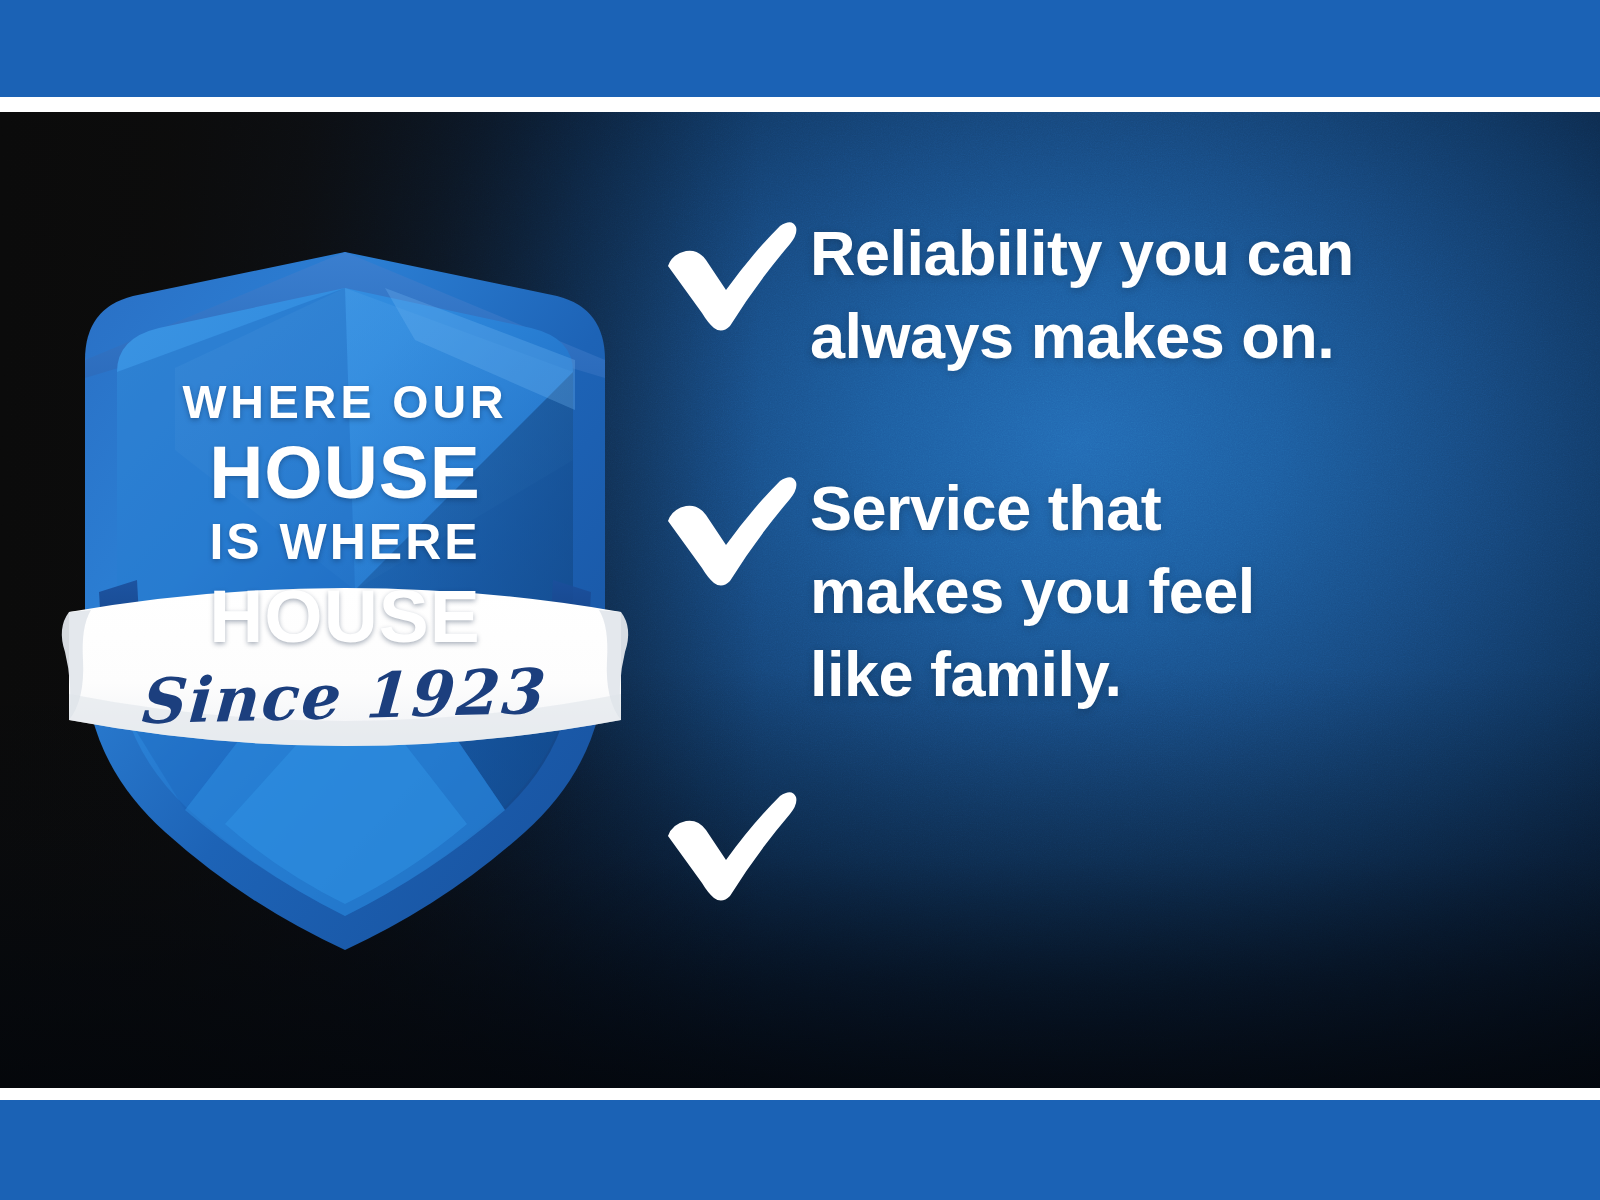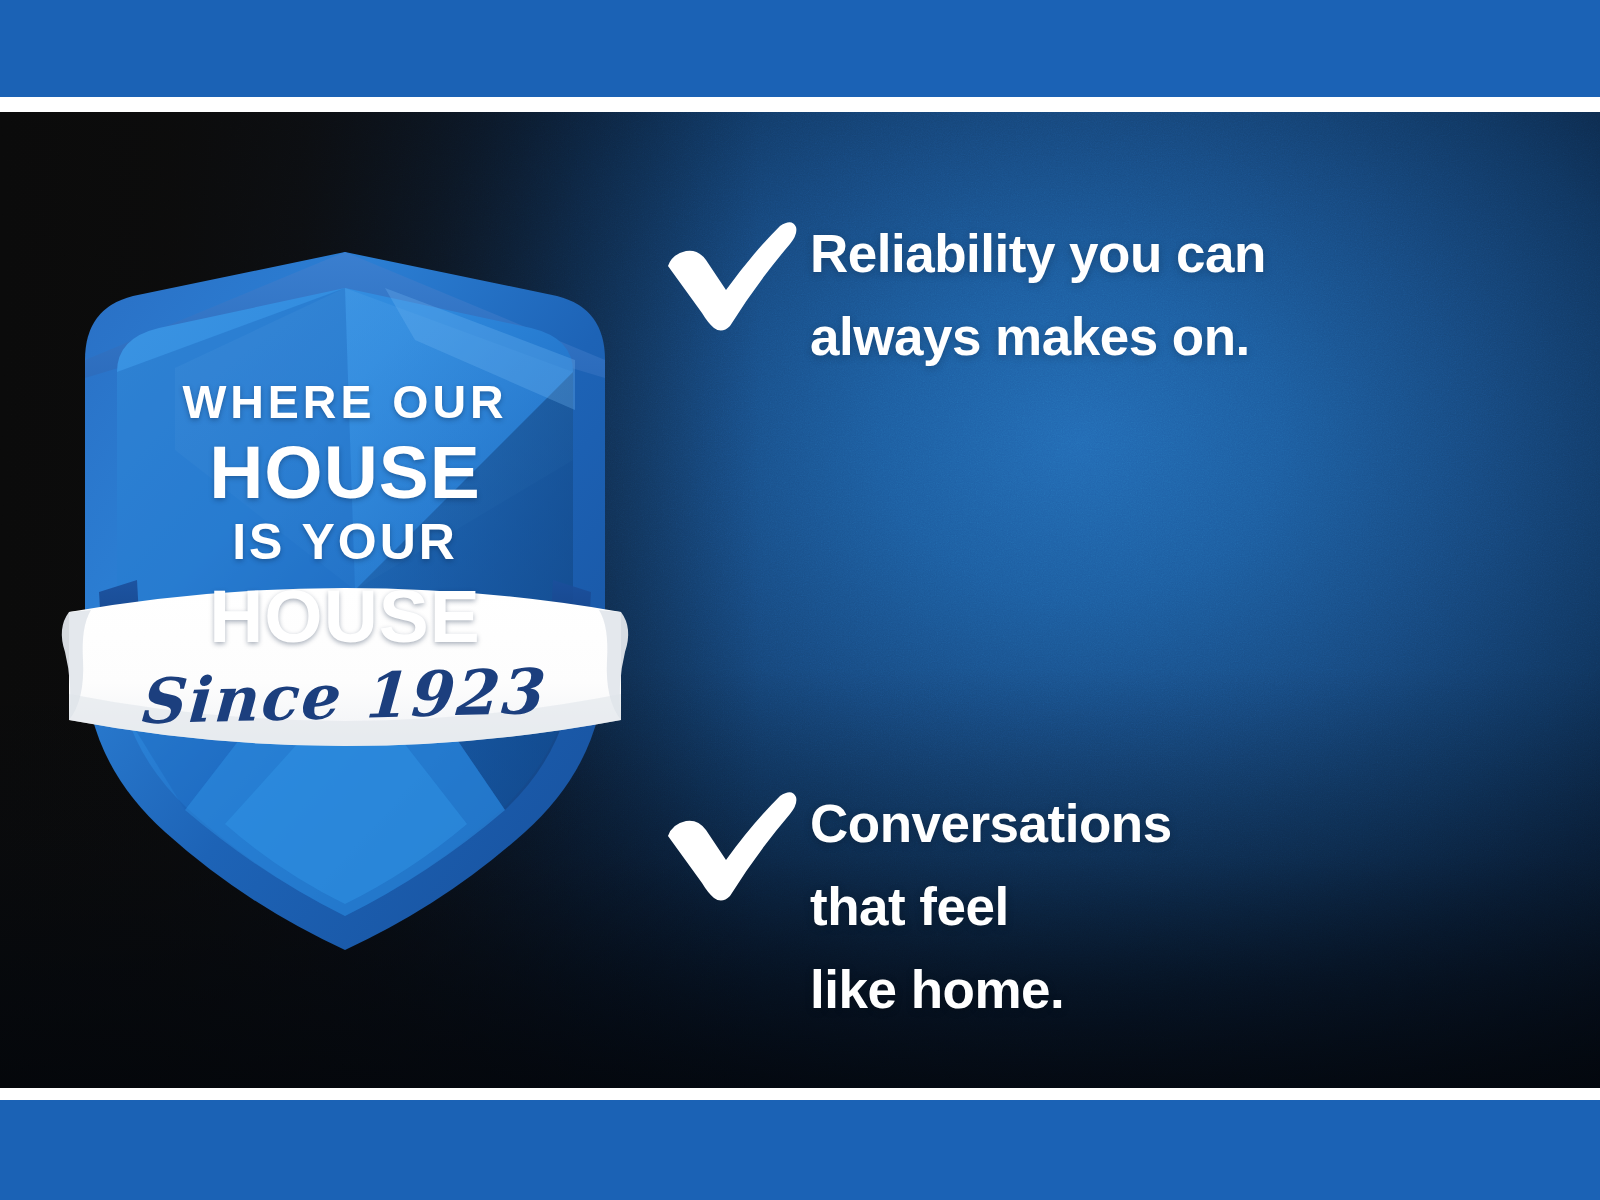--- a/index.html
+++ b/index.html
@@ -172,21 +172,21 @@
     flex: 0 0 150px;
     padding-top: 6px;
   }
   .check-wrap svg { display: block; }
 
   .bullet-text {
     flex: 1 1 auto;
     color: #ffffff;
     font-family: "Liberation Sans", sans-serif;
     font-weight: bold;
-    font-size: 53px;
+    font-size: 63px;
     line-height: 83px;
     letter-spacing: -0.5px;
     text-shadow: 0 2px 8px rgba(0,0,0,0.22);
   }
   .bullet-text .ln { display: block; white-space: nowrap; }
 </style>
 </head>
 <body>
 
 <div class="banner">
@@ -287,21 +287,21 @@
       <path d="M14 452 Q2 468 10 492 Q18 524 14 560 Q30 540 28 500 Q26 466 36 450 Z" fill="#e3e7ec" opacity="0.95"></path>
 
       <path d="M566 452 Q578 468 570 492 Q562 524 566 560 Q550 540 552 500 Q554 466 544 450 Z" fill="#e3e7ec" opacity="0.95"></path>
 
       <path d="M14 534 Q290 588 566 534 L566 560 Q290 612 14 560 Z" fill="#dfe3e9" opacity="0.55"></path>
     </svg>
 
     <div class="shield-text">
       <div class="shield-line sl-where">WHERE OUR</div>
       <div class="shield-line sl-house1">HOUSE</div>
-      <div class="shield-line sl-isyour">IS YOUR</div>
+      <div class="shield-line sl-isyour">IS WHERE</div>
       <div class="shield-line sl-house2">HOUSE</div>
     </div>
 
     <div class="since-text">Since 1923</div>
   </div>
 
   <div class="bullets">
 
     <div class="bullet bullet-1">
       <div class="check-wrap">
@@ -310,32 +310,41 @@
                    Q132 0 136 9 Q138 16 130 26
                    Q96 66 70 108 Q62 116 54 110 Q48 105 42 95 Z" fill="#ffffff"></path>
         </svg>
       </div>
       <div class="bullet-text">
         <span class="ln">Reliability you can</span>
         <span class="ln">always makes on.</span>
       </div>
     </div>
 
+    <div class="bullet bullet-2">
+      <div class="check-wrap">
+        <svg width="140" height="115" viewBox="0 0 140 115" xmlns="http://www.w3.org/2000/svg">
+          <path d="M8 48 Q12 36 26 33 Q38 31 46 42 L66 72 Q92 36 120 8
+                   Q132 0 136 9 Q138 16 130 26
+                   Q96 66 70 108 Q62 116 54 110 Q48 105 42 95 Z" fill="#ffffff"></path>
+        </svg>
+      </div>
+      <div class="bullet-text">
+        <span class="ln">Service that</span>
+        <span class="ln">makes you feel</span>
+        <span class="ln">like family.</span>
+      </div>
+    </div>
 
     <div class="bullet bullet-3">
       <div class="check-wrap">
         <svg width="140" height="115" viewBox="0 0 140 115" xmlns="http://www.w3.org/2000/svg">
           <path d="M8 48 Q12 36 26 33 Q38 31 46 42 L66 72 Q92 36 120 8
                    Q132 0 136 9 Q138 16 130 26
                    Q96 66 70 108 Q62 116 54 110 Q48 105 42 95 Z" fill="#ffffff"></path>
         </svg>
       </div>
-      <div class="bullet-text">
-        <span class="ln">Conversations</span>
-        <span class="ln">that feel</span>
-        <span class="ln">like home.</span>
-      </div>
     </div>
 
   </div>
 
   <div class="brand-bar bottom"></div>
 </div>
 
 </body></html>

